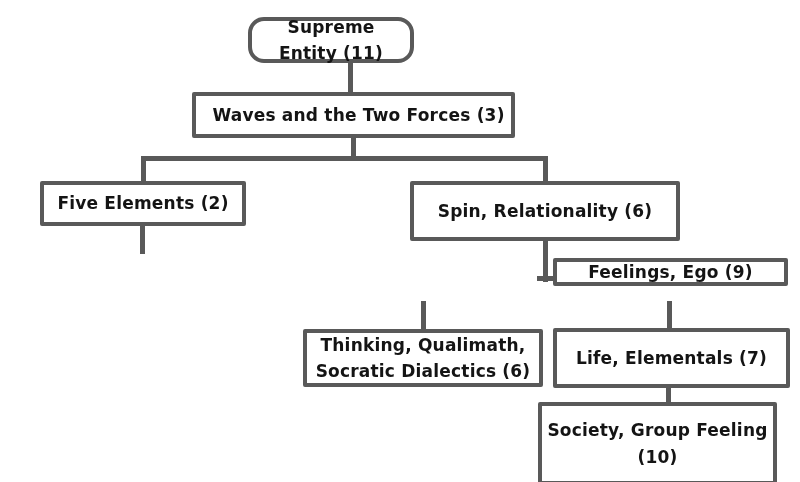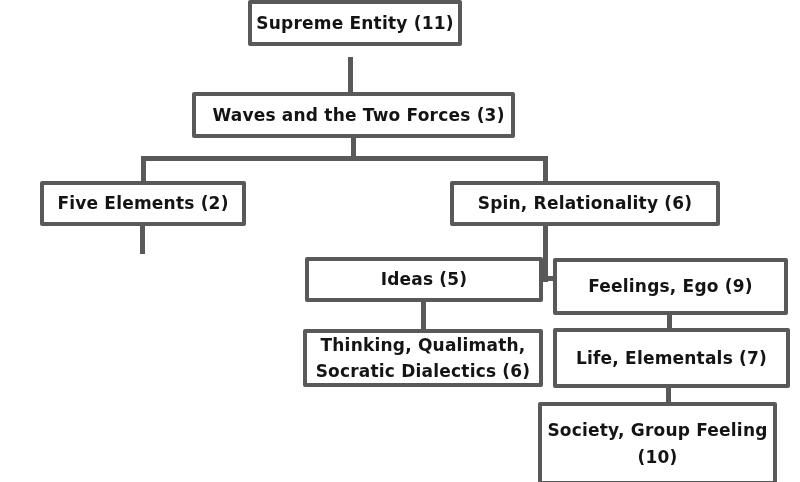--- a/index.html
+++ b/index.html
@@ -52,42 +52,39 @@
   <div class="edge" style="left:141px; top:156px; width:407px; height:5px;"></div>
   <div class="edge" style="left:141px; top:156px; width:5px; height:27px;"></div>
   <div class="edge" style="left:543px; top:156px; width:5px; height:27px;"></div>
   <div class="edge" style="left:140px; top:225px; width:5px; height:29px;"></div>
   <div class="edge" style="left:543px; top:224px; width:5px; height:58px;"></div>
   <div class="edge" style="left:537px; top:276px; width:19px; height:5px;"></div>
   <div class="edge" style="left:421px; top:301px; width:5px; height:30px;"></div>
   <div class="edge" style="left:667px; top:301px; width:5px; height:29px;"></div>
   <div class="edge" style="left:666px; top:370px; width:5px; height:34px;"></div>
 
-  <div class="node" style="left:248px; top:0; width:214px; height:46px;">
+  <div class="node" style="left:248px; top:17px; width:166px; height:46px;border-radius:16px;">
     <span class="node-label">Supreme Entity (11)</span>
   </div>
 
   <div class="node" style="left:192px; top:92px; width:323px; height:46px;padding-left:10px;">
     <span class="node-label">Waves and the Two Forces (3)</span>
   </div>
 
   <div class="node" style="left:40px; top:181px; width:206px; height:45px;text-align:right;">
     <span class="node-label">Five Elements (2)</span>
   </div>
 
-  <div class="node" style="left:410px; top:181px; width:270px; height:45px;margin-left:40px;">
+  <div class="node" style="left:410px; top:181px; width:270px; height:60px;">
     <span class="node-label">Spin, Relationality (6)</span>
   </div>
 
 
-  <div class="node" style="left:305px; top:257px; width:238px; height:45px;">
-    <span class="node-label">Ideas (5)</span>
-  </div>
 
-  <div class="node" style="left:553px; top:258px; width:235px; height:57px;align-items:center;">
+  <div class="node" style="left:553px; top:258px; width:235px; height:28px;align-items:center;">
     <span class="node-label">Feelings, Ego (9)</span>
   </div>
 
   <div class="node" style="left:303px; top:329px; width:240px; height:58px;text-align:center;">
     <span class="node-label">Thinking, Qualimath,
 Socratic Dialectics (6)</span>
   </div>
 
   <div class="node" style="left:553px; top:328px; width:237px; height:60px;">
     <span class="node-label">Life, Elementals (7)</span>

